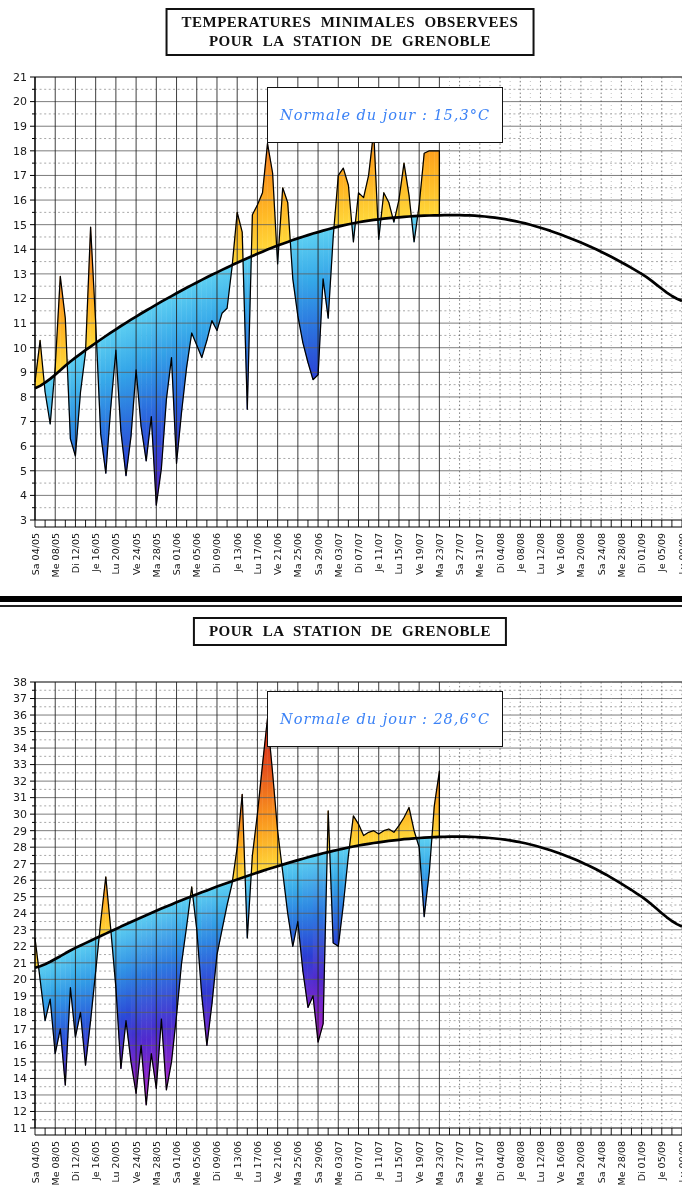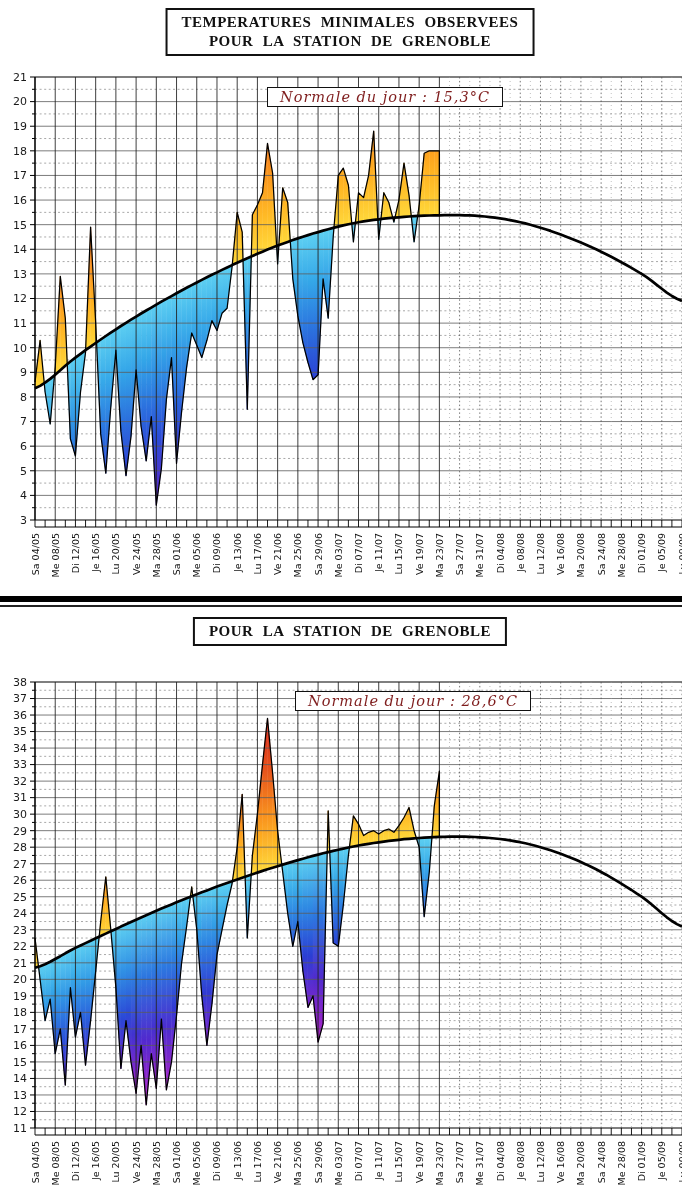--- a/index.html
+++ b/index.html
@@ -4,25 +4,25 @@
 <style>
   html,body{margin:0;padding:0;background:#fff;}
   .page{position:relative;width:682px;height:1200px;background:#fff;overflow:hidden;
         font-family:"Liberation Sans",sans-serif;}
   .title-box{position:absolute;left:50%;transform:translateX(-50%);margin-left:9px;
         border:2px solid #111;background:#fff;padding:3px 14px;text-align:center;
         font-family:"Liberation Serif",serif;font-weight:bold;font-size:15px;line-height:19px;
         letter-spacing:.5px;word-spacing:5px;color:#111;white-space:nowrap;}
   .tb1{top:8px;}
   .tb2{top:617px;}
-  .normale-box{position:absolute;border:1.5px solid #111;background:#fff;padding:1px 12px;
+  .normale-box{position:absolute;border:1.5px solid #111;background:#fff;padding:19px 12px;
         font-family:"DejaVu Serif",serif;font-style:italic;font-size:14.5px;letter-spacing:1px;
-        color:#7f1d1d;white-space:nowrap;}
+        color:#3b82f6;white-space:nowrap;}
   .nb1{left:267px;top:87px;}
-  .nb2{left:267px;top:691px;margin-left:28px;}
+  .nb2{left:267px;top:691px;}
   .sep-bar{position:absolute;left:0;top:596px;width:682px;height:6px;background:#000;}
   .sep-line{position:absolute;left:0;top:605px;width:682px;height:1.5px;background:#222;}
   svg{position:absolute;left:0;display:block;}
   #svg1{top:0;}
   #svg2{top:600px;}
   svg text{font-family:"DejaVu Sans",sans-serif;}
 </style>
 </head>
 <body>
 

